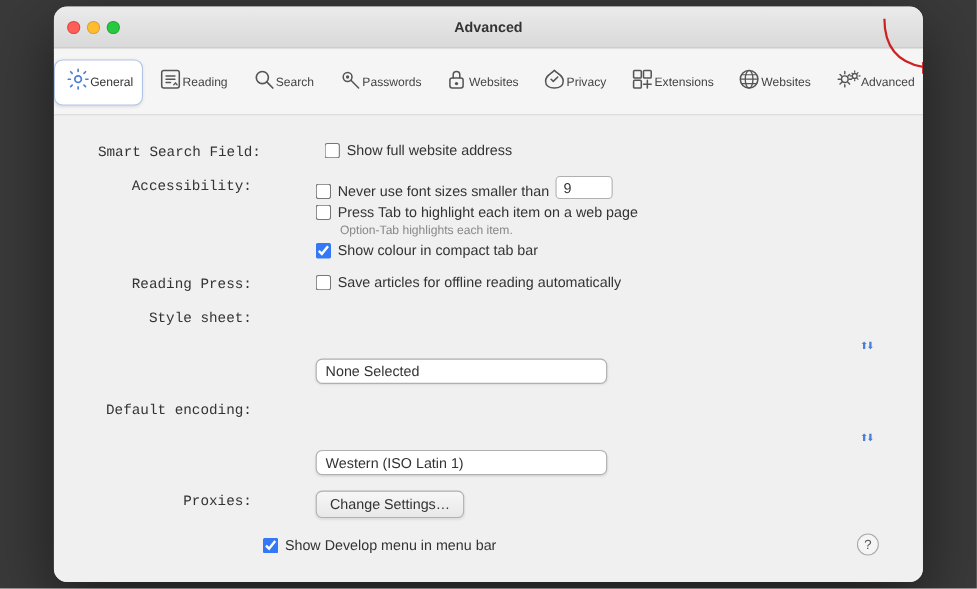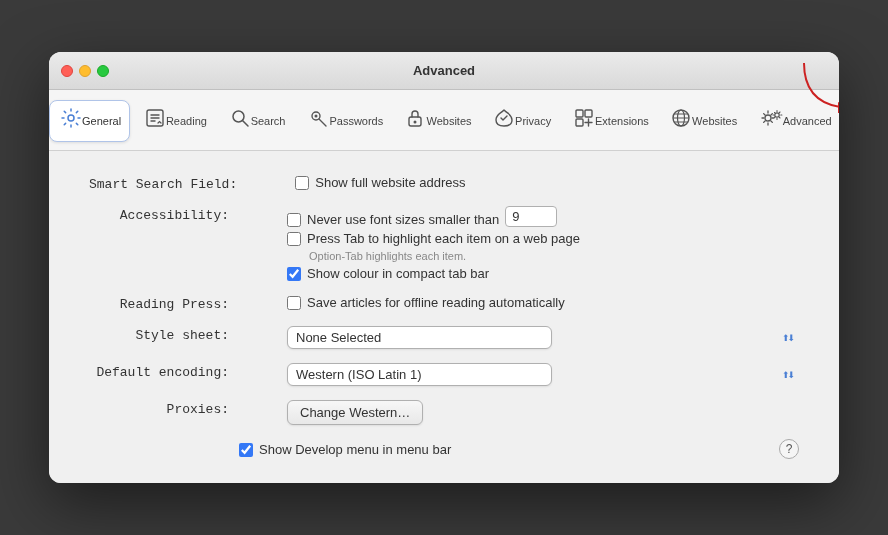--- a/index.html
+++ b/index.html
@@ -144,20 +144,21 @@
       -webkit-appearance: none;
       background: white;
       border: 1px solid #b0b0b0;
       border-radius: 6px;
       padding: 3px 28px 3px 8px;
       font-size: 13px;
       color: #333;
       min-width: 265px;
       cursor: pointer;
       box-shadow: 0 1px 2px rgba(0,0,0,0.08);
+      margin-top: 46px;
     }
     .select-arrow {
       position: absolute;
       right: 6px;
       top: 50%;
       transform: translateY(-50%);
       color: #4a7fd4;
       font-size: 16px;
       pointer-events: none;
     }
@@ -407,21 +408,21 @@
           </select>
           <span class="select-arrow" style="color: rgb(74, 127, 212); font-size: 9px; letter-spacing: -2px; line-height: 1;">⬆⬇</span>
         </div>
       </div>
     </div>
 
     <div class="row">
       <div class="row-label">Proxies:</div>
       <div class="row-content">
         <div>
-          <button class="btn-change">Change Western…</button>
+          <button class="btn-change">Change Settings…</button>
         </div>
       </div>
     </div>
 
     <div class="bottom-row">
       <div style="min-width:150px; flex-shrink:0;"></div>
       <div class="checkbox-row" style="flex:1;align-items:flex-end;">
         <input type="checkbox" class="checked-blue" id="developMenu" checked="" style="">
         <label for="developMenu">Show Develop menu in menu bar</label>
       </div>

